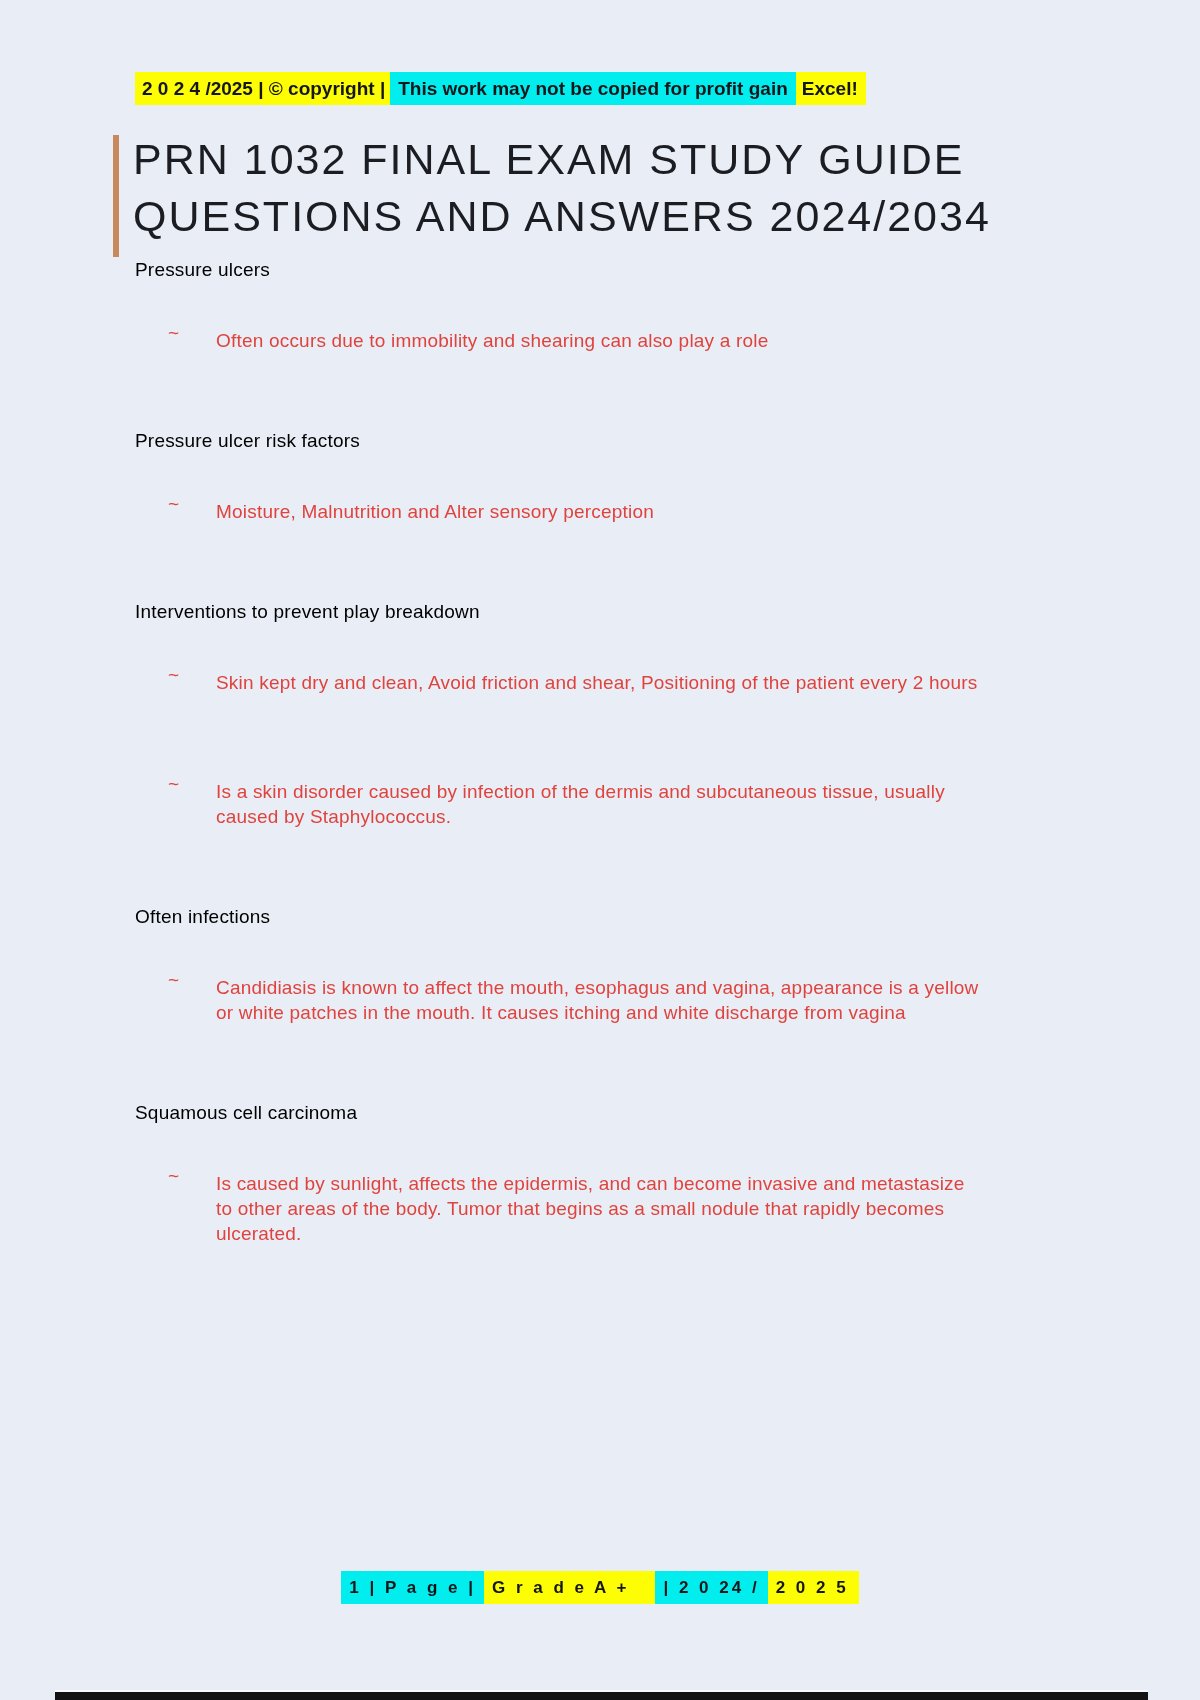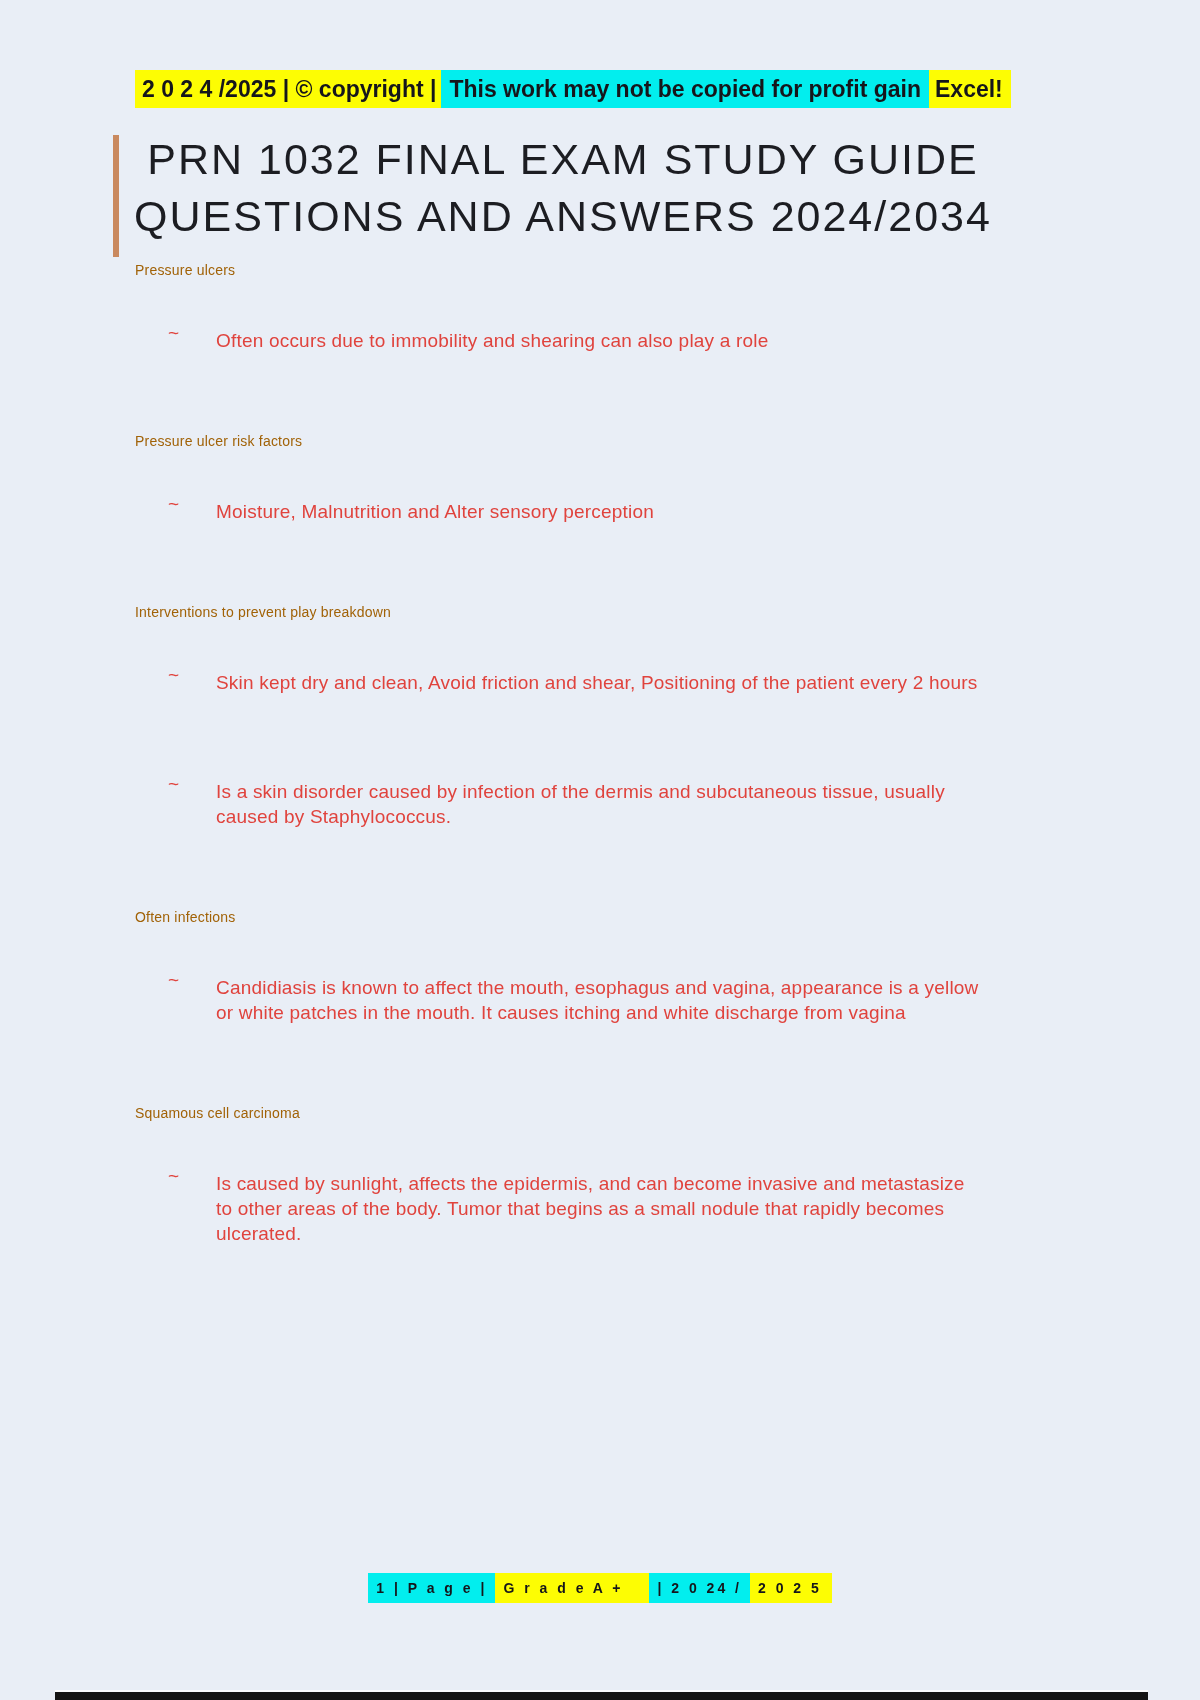--- a/index.html
+++ b/index.html
@@ -13,21 +13,21 @@
     width: 1200px;
     height: 1700px;
     background: #e9eef6;
     overflow: hidden;
   }
   
   .header-line {
     position: absolute;
     left: 135px;
     top: 72px;
-    font-size: 23px;
+    font-size: 19px;
     font-weight: bold;
     color: #15161b;
     white-space: nowrap;
     line-height: 34px;
   }
   .hl-yellow { background: #fdfd03; padding: 6px 5px 6px 7px; }
   .hl-cyan   { background: #02eeee; padding: 6px 8px; }
   .hl-yellow-end { background: #fdfd03; padding: 6px 8px 6px 6px; }
   
   .title-block {
@@ -39,41 +39,40 @@
   .accent-bar {
     position: absolute;
     left: 0;
     top: 4px;
     width: 6px;
     height: 122px;
     background: #c9895f;
   }
   .title {
     margin: 0 0 0 20px;
-    text-align: center;
     font-size: 43px;
     font-weight: normal;
     letter-spacing: 2px;
     line-height: 57px;
     color: #1c1d22;
   }
   
   .content {
     position: absolute;
     left: 135px;
     top: 258px;
     width: 940px;
   }
   .qa { margin: 0 0 68px 0; }
   .qa h2 {
     margin: 0 0 38px 0;
-    font-size: 14px;
+    font-size: 19px;
     font-weight: normal;
     letter-spacing: 0.2px;
-    color: #a16207;
+    color: #000000;
     line-height: 24px;
   }
   .answer {
     display: flex;
     margin-left: 33px;
     color: #e0433d;
     font-size: 19px;
     line-height: 25px;
   }
   .answer .tilde {
@@ -85,21 +84,21 @@
     max-width: 765px;
     letter-spacing: 0.2px;
   }
   
   .footer-line {
     position: absolute;
     left: 0;
     top: 1573px;
     width: 100%;
     text-align: center;
-    font-size: 14px;
+    font-size: 17px;
     font-weight: bold;
     color: #15161b;
     white-space: nowrap;
     line-height: 30px;
   }
   .footer-line span { letter-spacing: 3px; }
   .f-cyan   { background: #02eeee; padding: 7px 8px; }
   .f-yellow { background: #fdfd03; padding: 7px 26px 7px 8px; }
   .f-cyan2  { background: #02eeee; padding: 7px 8px; }
   .f-yellow2{ background: #fdfd03; padding: 7px 10px 7px 8px; }

